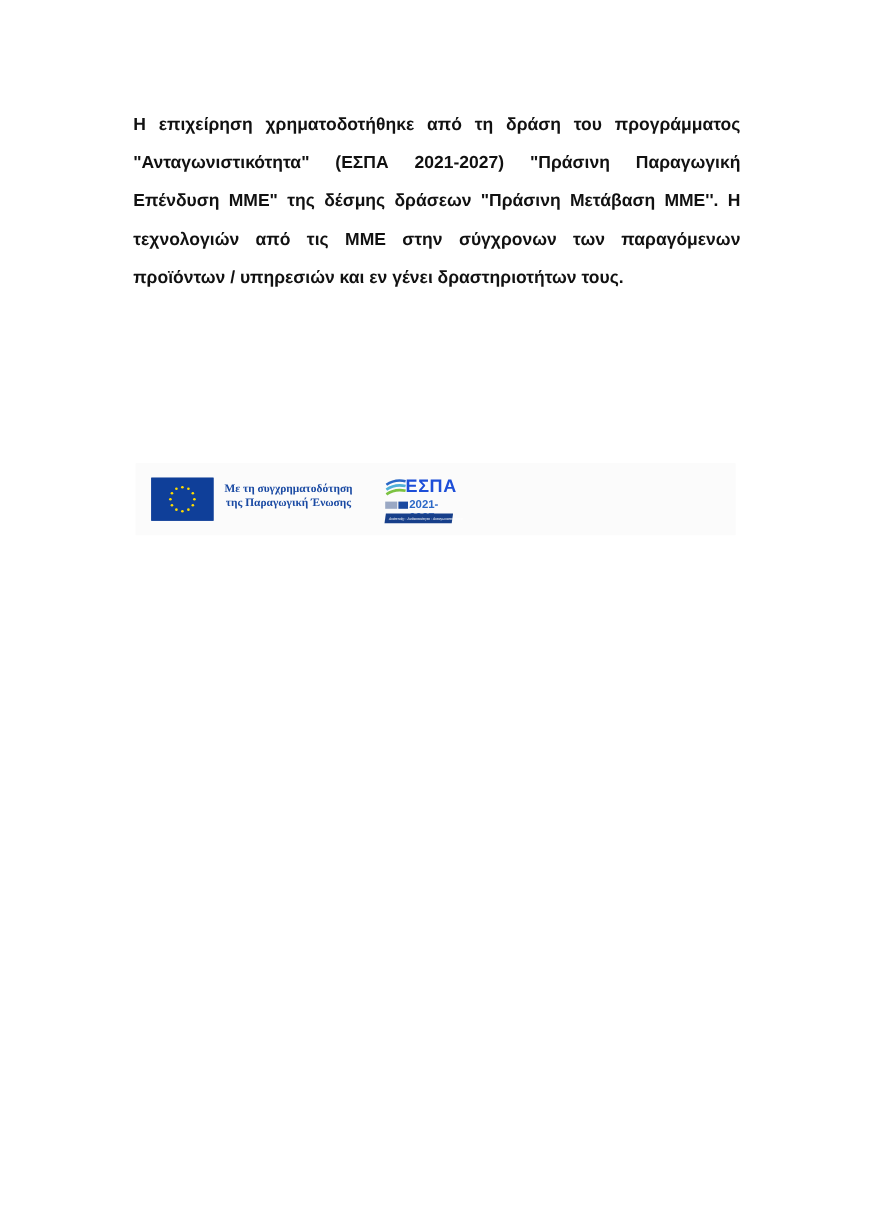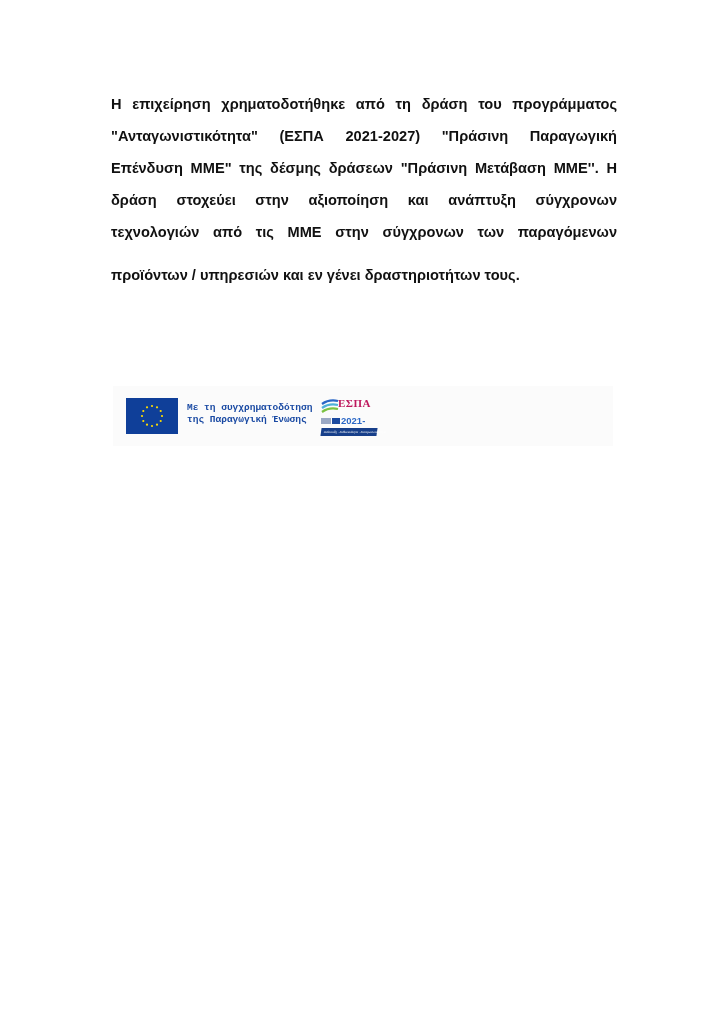--- a/index.html
+++ b/index.html
@@ -5,40 +5,40 @@
   html, body { margin: 0; padding: 0; background: #ffffff; }
   body { width: 725px; height: 1024px; position: relative; overflow: hidden; font-family: "Liberation Sans", "DejaVu Sans", sans-serif; }
   .page { position: absolute; left: 1px; top: 0; width: 725px; height: 760px; background: #fff; }
   .paragraph {
     position: absolute; left: 110px; top: 88px; width: 506px;
     font-family: "Liberation Sans", "DejaVu Sans", sans-serif;
     font-weight: bold; font-size: 14.6px; line-height: 32px; color: #111;
     text-align: justify; margin: 0;
   }
   .paragraph .line { display: block; text-align: justify; text-align-last: justify; white-space: nowrap; }
-  .paragraph .line.last { text-align-last: left; margin-top: 11px; }
+  .paragraph .line.last { text-align-last: left; }
   .banner {
     position: absolute; left: 112px; top: 386px; width: 500px; height: 60px;
     background: #fbfbfb; display: flex; align-items: center;
   }
   .eu-flag {
     position: absolute; left: 13px; top: 12px; width: 52px; height: 36px;
     background: #0f3f99;
   }
   .eu-flag svg { width: 52px; height: 36px; display: block; }
   .eu-text {
     position: absolute; left: 74px; top: 16px;
-    font-family: Liberation Mono, monospace; font-size: 9.5px; line-height: 12px;
-    color: #1a4aa3; font-weight: bold;
+    font-family: Liberation Serif, serif; font-size: 9.5px; line-height: 12px;
+    color: #1a4aa3; font-weight: bold; text-align: center;
   }
   .espa {
     position: absolute; left: 208px; top: 10px; width: 60px; height: 44px;
   }
   .espa-waves { position: absolute; left: 0; top: 3px; width: 18px; height: 16px; }
-  .espa-title { position: absolute; left: 17px; top: 1px; font-family: Liberation Serif, serif; font-weight: bold; font-size: 11px; color: #be185d; letter-spacing: 0.5px; }
+  .espa-title { position: absolute; left: 17px; top: 1px; font-family: Liberation Sans, sans-serif; font-weight: bold; font-size: 15px; color: #1d4ed8; letter-spacing: 0.5px; }
   .espa-mini { position: absolute; left: 0; top: 22px; width: 10px; height: 6px; background: #9aa8c4; }
   .espa-mini2 { position: absolute; left: 11px; top: 22px; width: 8px; height: 6px; background: #1b4aa0; }
   .espa-years { position: absolute; left: 20px; top: 19px; font-family: "Liberation Sans", sans-serif; font-weight: bold; font-size: 9.5px; color: #2a67c6; }
   .espa-bar { position: absolute; left: 0; top: 32px; width: 56px; height: 8px; background: #173f8a; transform: skewX(-8deg); }
   .espa-bar span { display:block; font-size: 3px; color: #fff; line-height: 8px; padding-left: 3px; white-space: nowrap; font-family: "Liberation Sans", sans-serif; }
   .antag {
     position: absolute; left: 310px; top: 8px; width: 180px; height: 44px;
   }
   .antag-program { position: absolute; left: 3px; top: 6px; font-family: "Liberation Sans", sans-serif; font-weight: bold; font-size: 5px; color: #7cc242; letter-spacing: 0.3px; }
   .antag-years { position: absolute; right: 2px; top: 5px; font-family: "Liberation Sans", sans-serif; font-weight: bold; font-size: 6px; color: #7cc242; }
@@ -46,21 +46,20 @@
 </style>
 </head>
 <body>
 
 <div class="page">
 
   <div class="paragraph">
     <span class="line">Η επιχείρηση χρηματοδοτήθηκε από τη δράση του προγράμματος</span>
     <span class="line">"Ανταγωνιστικότητα" (ΕΣΠΑ 2021-2027) "Πράσινη Παραγωγική</span>
     <span class="line">Επένδυση ΜΜΕ" της δέσμης δράσεων "Πράσινη Μετάβαση ΜΜΕ''. Η</span>
-    <span class="line">δράση στοχεύει στην αξιοποίηση και ανάπτυξη σύγχρονων</span>
     <span class="line">τεχνολογιών από τις ΜΜΕ στην σύγχρονων των παραγόμενων</span>
     <span class="line last">προϊόντων / υπηρεσιών και εν γένει δραστηριοτήτων τους.</span>
   </div>
 
   <div class="banner">
 
     <div class="eu-flag">
       <svg viewBox="0 0 52 36">
         <rect width="52" height="36" fill="#0f3f99"></rect>
         <g fill="#ffdd00">

